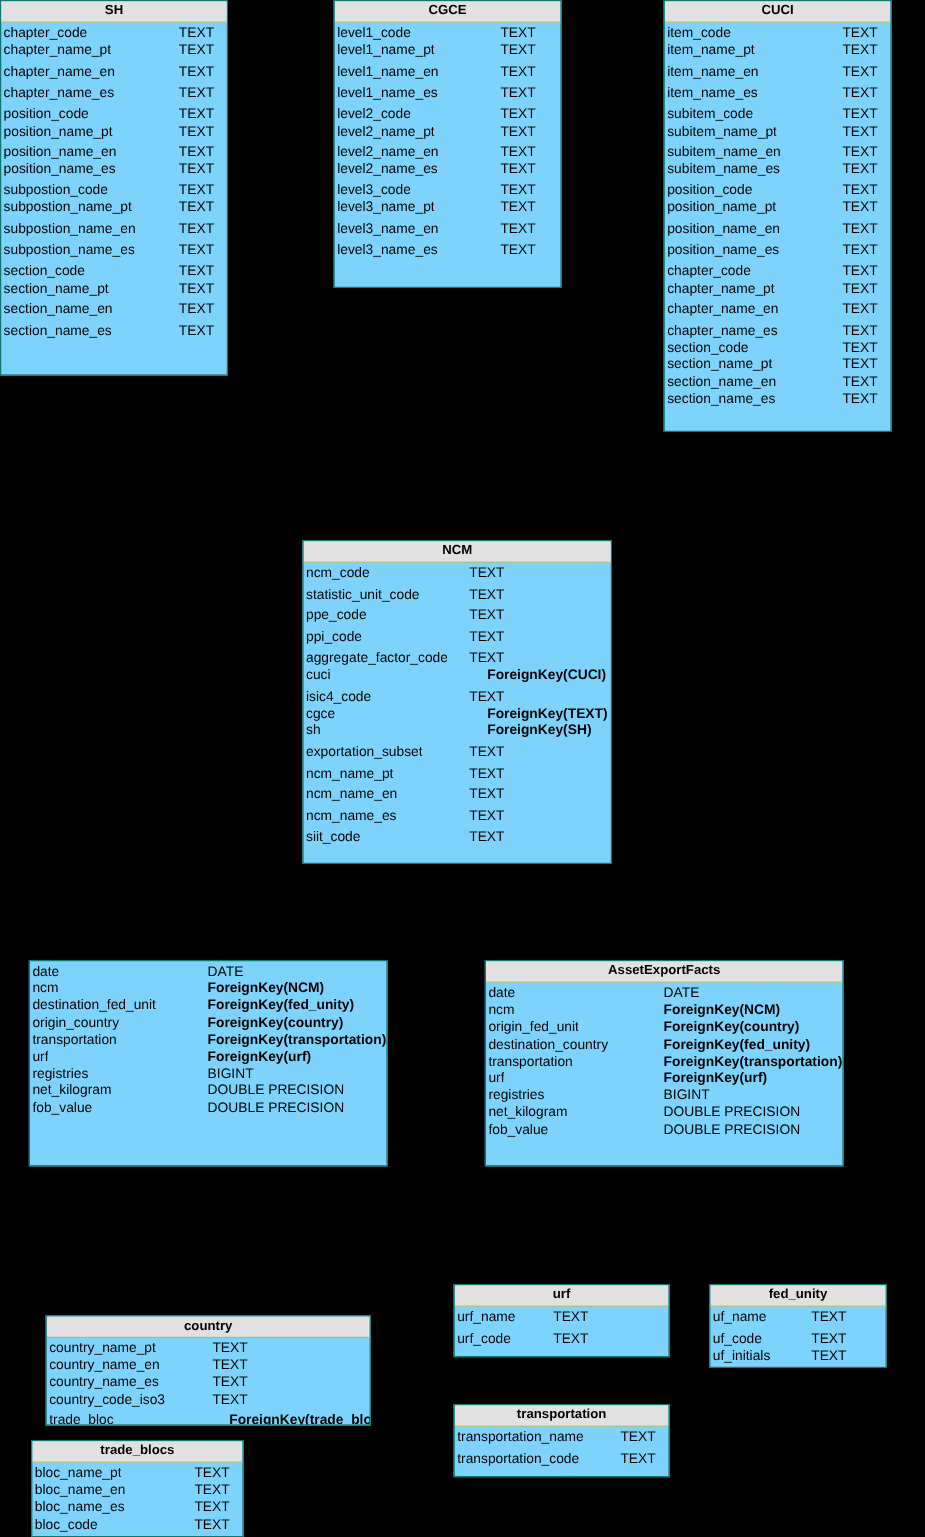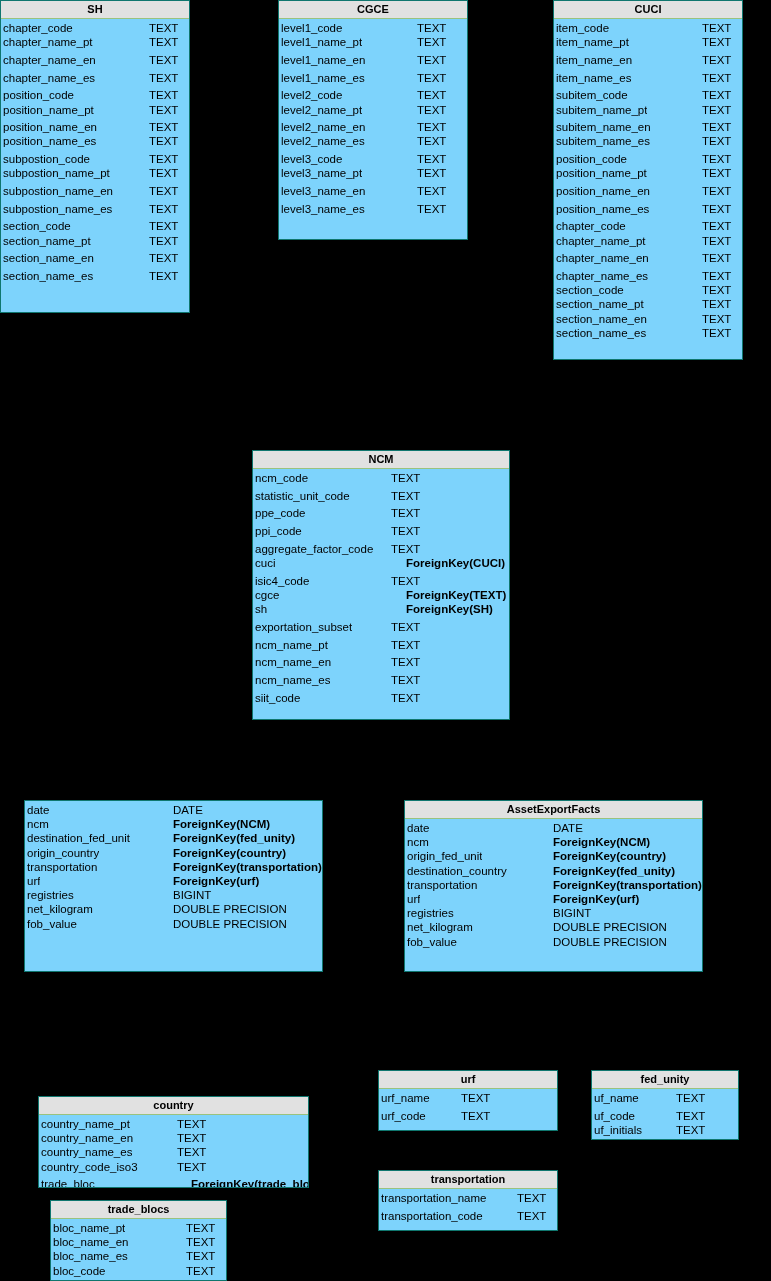--- a/index.html
+++ b/index.html
@@ -492,21 +492,21 @@
         <div class="field-row rel">
           <span class="field-name">transportation_name</span>
           <span class="field-type">TEXT</span>
         </div>
         <div class="field-row rel gap">
           <span class="field-name">transportation_code</span>
           <span class="field-type">TEXT</span>
         </div>
       </div>
     </div>
-    <div class="entity t-blocs" style="left: 50px; top: 1200px; width: 177px; height: 81px;">
+    <div class="entity t-blocs" style="left: 26px; top: 1200px; width: 177px; height: 81px;">
       <div class="entity-title">trade_blocs</div>
       <div class="entity-body">
         <div class="field-row rel">
           <span class="field-name">bloc_name_pt</span>
           <span class="field-type">TEXT</span>
         </div>
         <div class="field-row rel">
           <span class="field-name">bloc_name_en</span>
           <span class="field-type">TEXT</span>
         </div>

